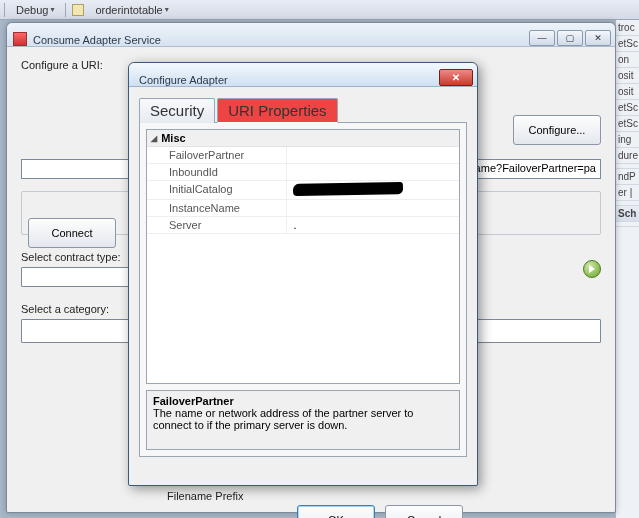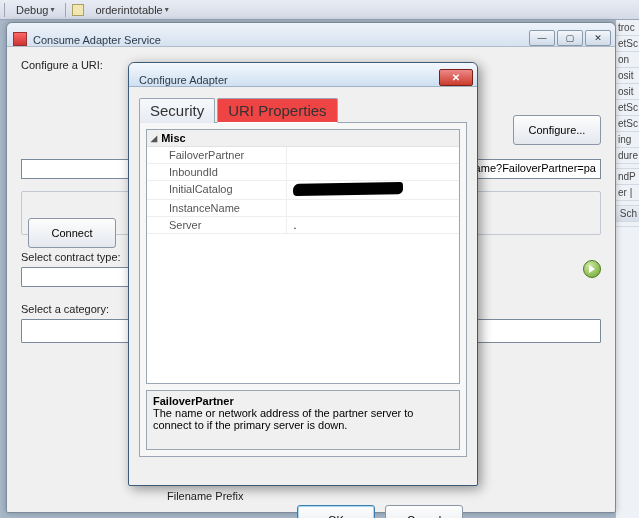--- a/index.html
+++ b/index.html
@@ -88,21 +88,21 @@
     }
     .filename-row { position:absolute; left: 160px; bottom: 4px; }
 
     
     .right-strip {
       position:absolute; right:0; top:20px; width:24px; bottom:0;
       background:#eef1f6; border-left:1px solid #b0bac6;
       font-size:10px; color:#444; overflow:hidden;
     }
     .right-strip .line{ border-bottom:1px solid #d3d9e2; padding:2px 2px; white-space:nowrap;}
-    .right-strip .hdr{ background:linear-gradient(#e9edf4,#d8deea); font-weight:normal;text-align:right;}
+    .right-strip .hdr{ background:linear-gradient(#e9edf4,#d8deea); font-weight:bold;}
 
     
     .modal {
       position:absolute; left:128px; top:62px; width:350px; height:424px;
       background:#f0f0f0; border:1px solid #3a5a7a;
       box-shadow: 3px 3px 12px rgba(0,0,0,.4);
       border-radius:6px 6px 2px 2px;
     }
     .modal .titlebar {
       background: linear-gradient(#f4f8fd,#cfe0f2);

